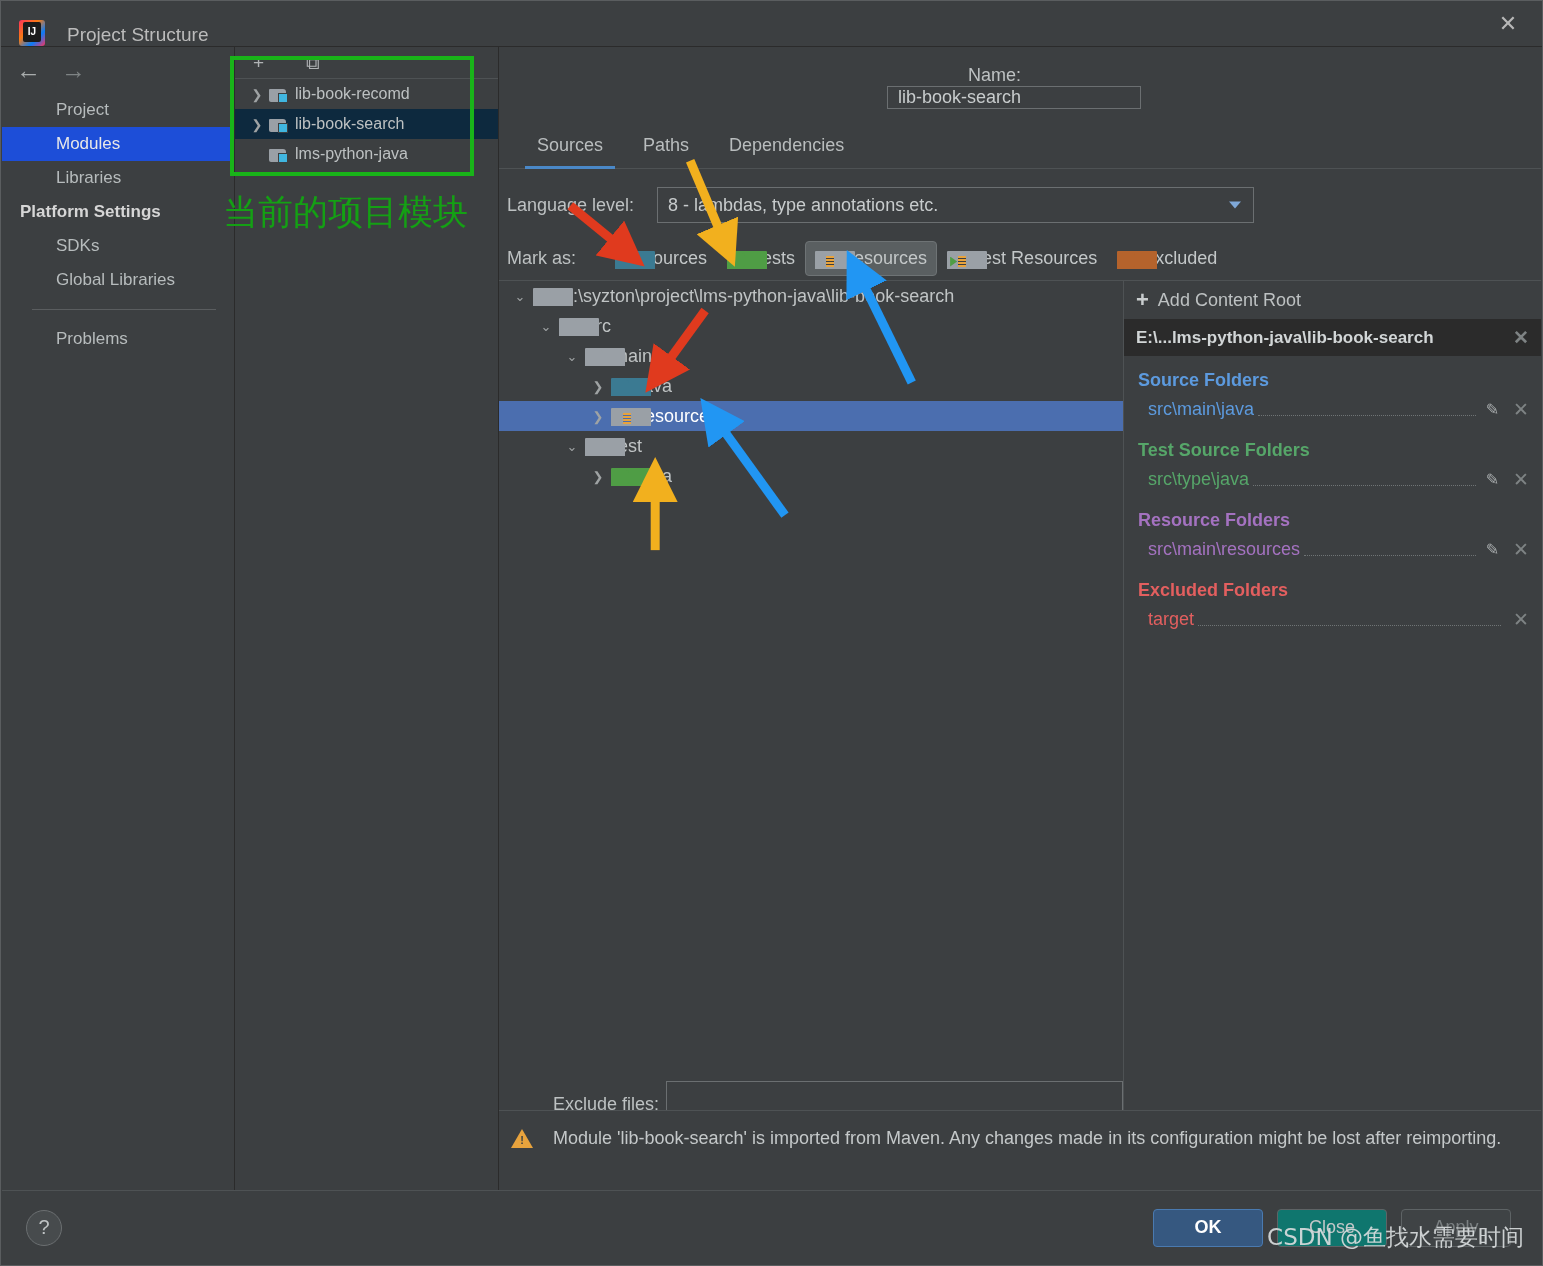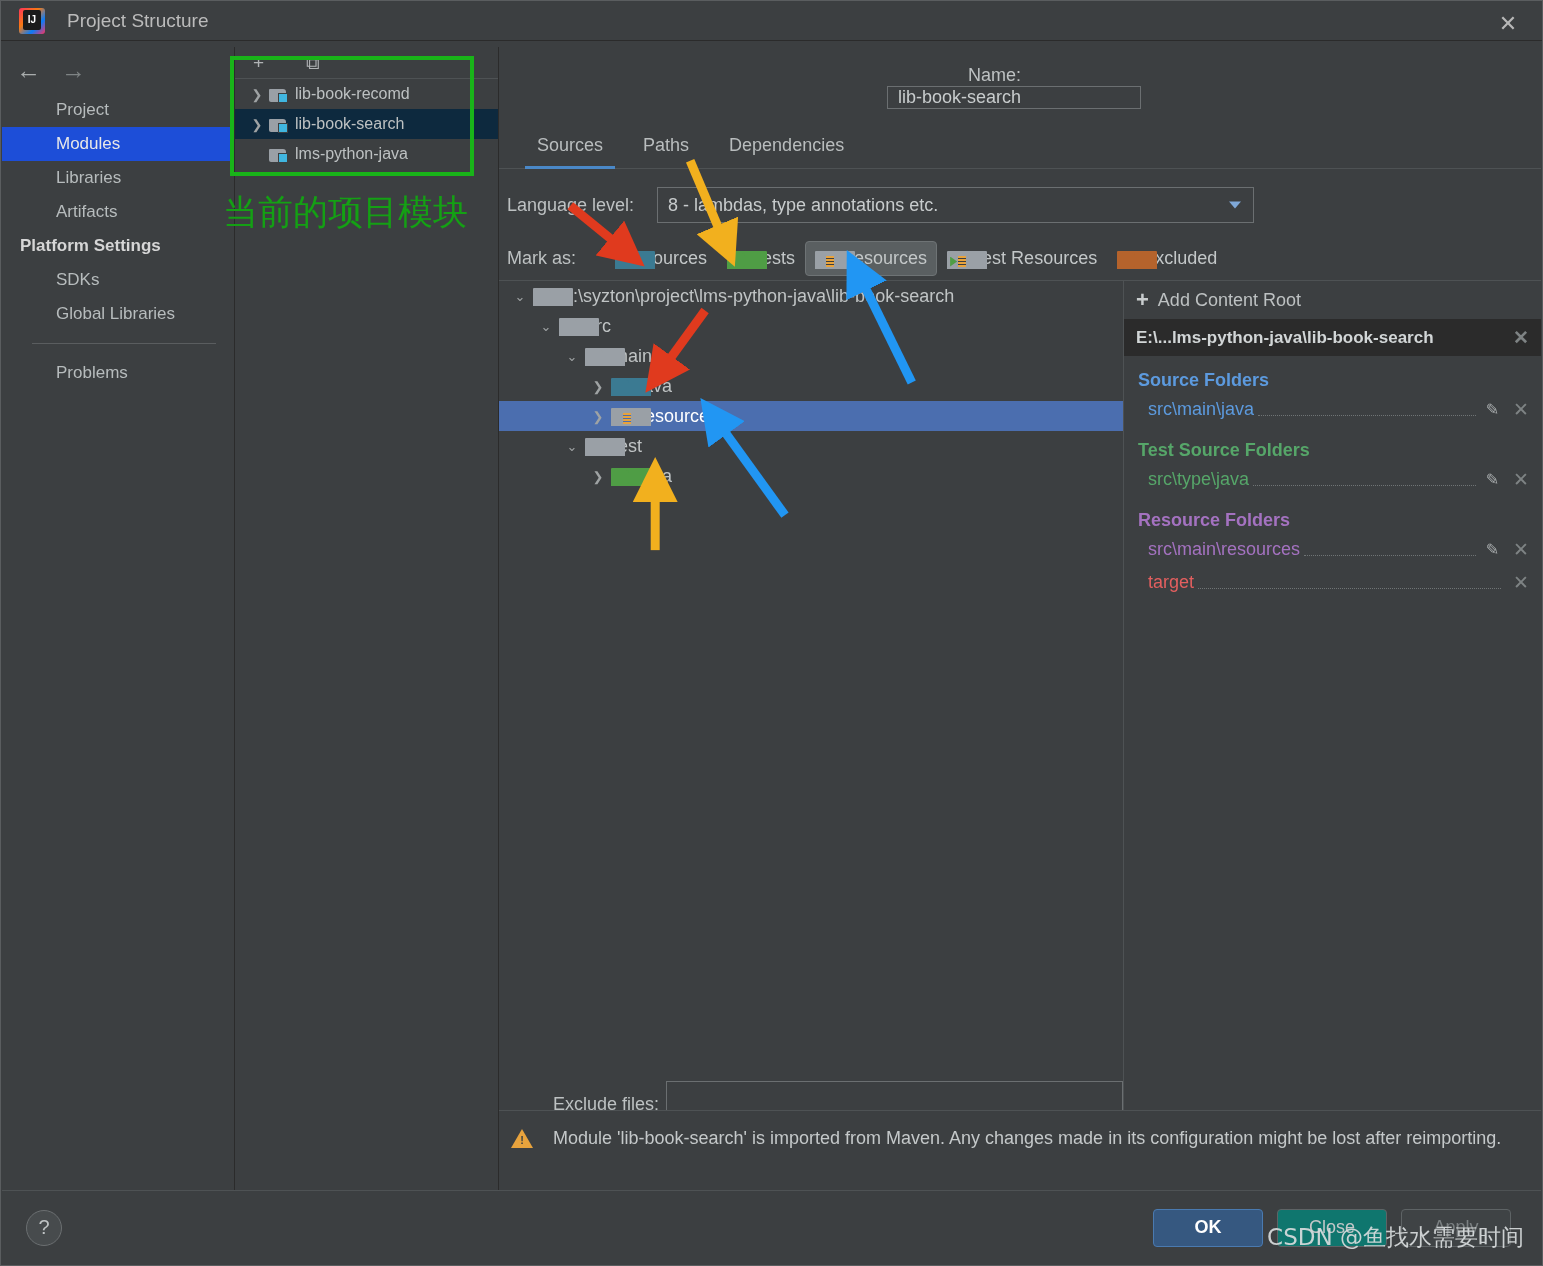--- a/index.html
+++ b/index.html
@@ -11,23 +11,23 @@
   }
   .window {
     position: relative;
     width: 1543px; height: 1266px;
     background: #3c3f41;
     border: 1px solid #5a5d5f;
   }
 
   
   .titlebar {
-    position: absolute; left: 0; top: 0; width: 100%; height: 40px;
-    background: #3c3f41;
-    display: flex; align-items: center;
+    position: absolute; left: 0; top: 0; width: 100%; height: 46px;
+    background: #3c3f41;
+    display: flex; align-items: flex-end;
     border-bottom: 1px solid #2b2b2b;
   }
   .ij-logo {
     width: 26px; height: 26px; margin-left: 18px; border-radius: 3px;
     background: linear-gradient(135deg,#fe315d 0%, #f97a12 38%, #087cfa 70%, #fe315d 100%);
     position: relative; overflow: hidden;
     flex: 0 0 auto;
   }
   .ij-logo::after {
     content: "IJ";
@@ -298,21 +298,20 @@
 
   <div class="sidebar">
     <div class="nav-arrows">
       <span class="arrow back">←</span>
       <span class="arrow fwd">→</span>
     </div>
 
     <div class="nav-item">Project</div>
     <div class="nav-item selected">Modules</div>
     <div class="nav-item">Libraries</div>
-    <div class="nav-item">Artifacts</div>
 
     <div class="sec-title">Platform Settings</div>
     <div class="nav-item">SDKs</div>
     <div class="nav-item">Global Libraries</div>
 
     <div class="nav-sep"></div>
     <div class="nav-item">Problems</div>
   </div>
 
   <div class="modlist">
@@ -498,20 +497,21 @@
         </div>
 
         <div class="grp-title res">Resource Folders</div>
         <div class="grp-item res">
           <span class="pth">src\main\resources</span>
           <span class="dots"></span>
           <span class="pencil">✎</span>
           <span class="xbtn">✕</span>
         </div>
 
+        <div class="grp-title exc">Excluded Folders</div>
         <div class="grp-item exc">
           <span class="pth">target</span>
           <span class="dots"></span>
           <span class="xbtn">✕</span>
         </div>
       </div>
     </div>
   </div>
 
   <div class="warnbar">

